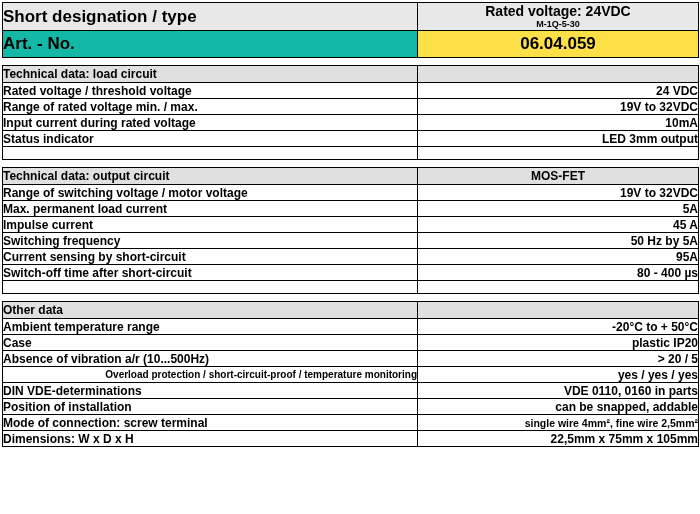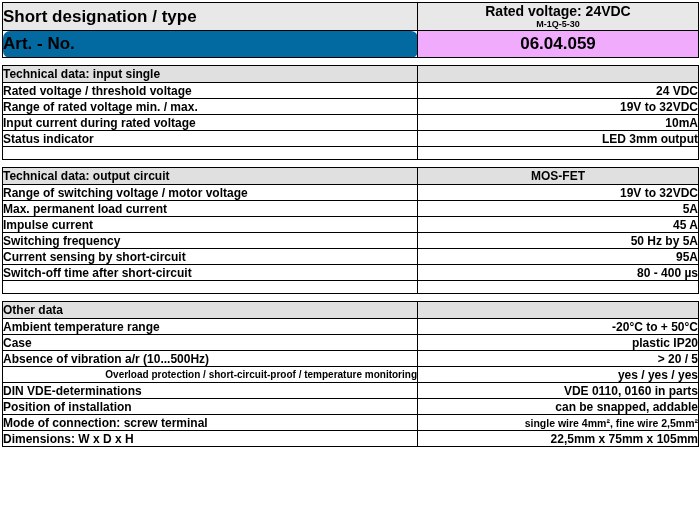--- a/index.html
+++ b/index.html
@@ -53,28 +53,27 @@
   }
   .hdr-right .line2 {
     font-size: 9px;
     font-weight: bold;
     line-height: 11px;
   }
   .artno-left {
     font-size: 17px;
     font-weight: bold;
     padding: 7px 10px;
-    background: #0369a1;
-    height: 26px;
-    border-radius: 7px;
+    background: #14b8a6;
+    height: 26px;
   }
   .artno-right {
     font-size: 17px;
     font-weight: bold;
-    background: #f0abfc;
+    background: #fde047;
     text-align: center;
     padding: 7px 4px;
     height: 26px;
   }
 
   
   .section-head {
     background: #e0e0e0;
     font-size: 12px;
     font-weight: bold;
@@ -146,21 +145,21 @@
 
   <div class="spacer"></div>
 
   <table class="spec">
     <colgroup>
         <col class="col-label">
         <col class="col-value">
       </colgroup>
     <tbody>
       <tr>
-        <td class="section-head">Technical data: input single</td>
+        <td class="section-head">Technical data: load circuit</td>
         <td class="section-head-value"></td>
       </tr>
       <tr>
         <td class="row-label">Rated voltage / threshold voltage</td>
         <td class="row-value">24 VDC</td>
       </tr>
       <tr>
         <td class="row-label">Range of rated voltage min. / max.</td>
         <td class="row-value">19V to 32VDC</td>
       </tr>

